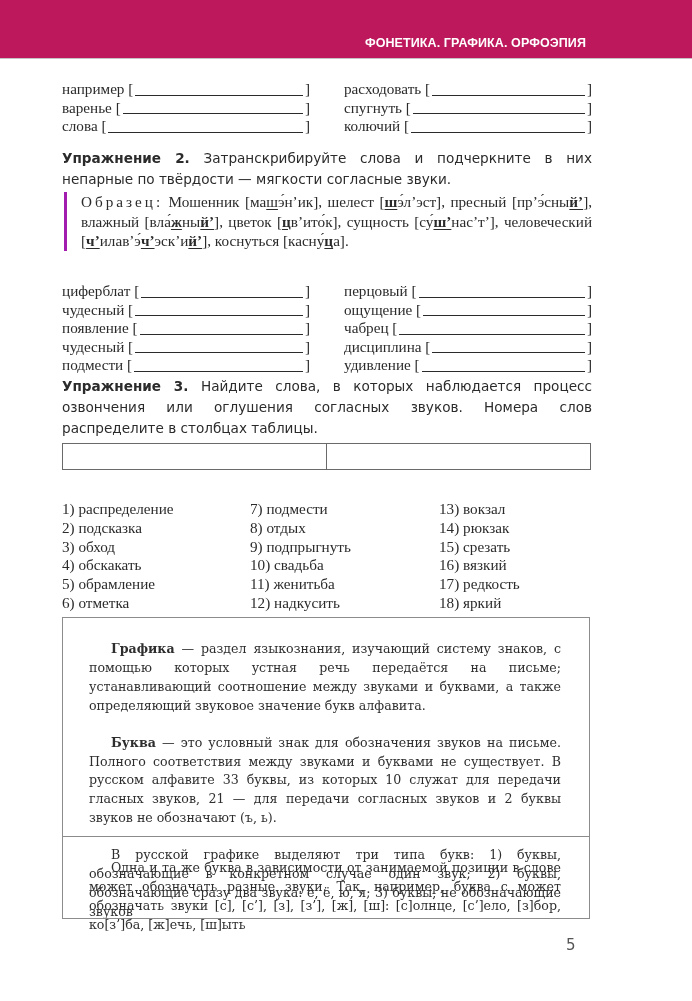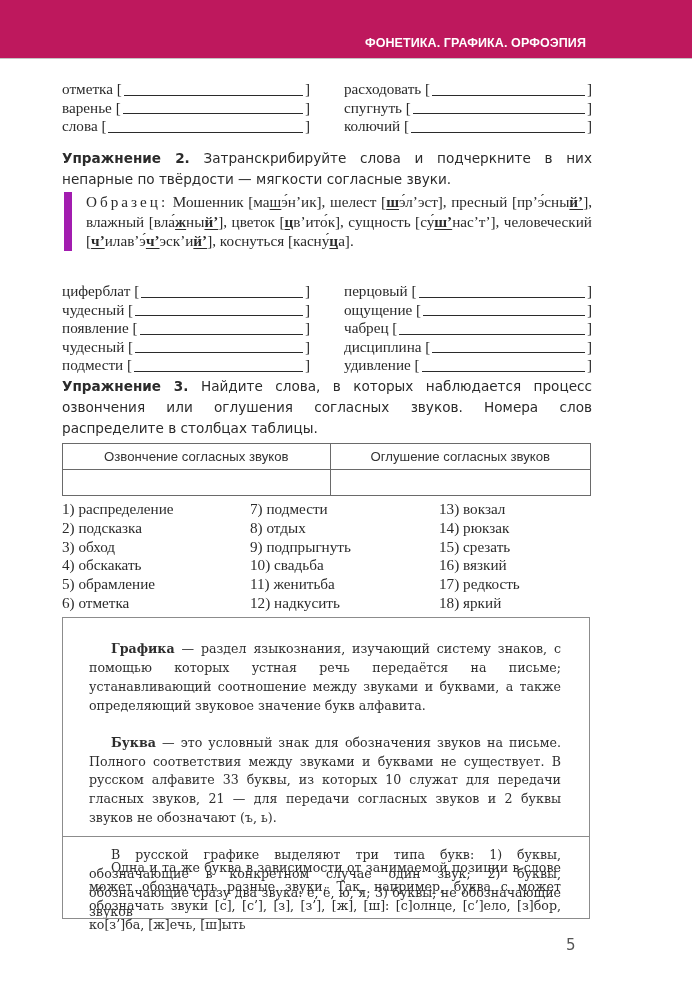--- a/index.html
+++ b/index.html
@@ -25,21 +25,21 @@
   .col.left { left: 0; width: 248px; }
   .col.right { left: 282px; width: 248px; }
   .blank {
     flex: 1; border-bottom: 1px solid #2b2b2b; margin: 0 2px; height: 13px;
     align-self: flex-end; margin-bottom: 3px;
   }
   .ex-title { position: absolute; left: 62px; width: 530px; line-height: 21px; text-align: justify; }
   .ex-title b { font-weight: bold; margin-top: 35px; }
   .sample {
     position: absolute; left: 64px; top: 192px; width: 528px;
-    border-left: 8px solid #a21caf; padding-left: 14px; box-sizing: border-box;
+    border-left: 3px solid #a21caf; padding-left: 14px; box-sizing: border-box;
     line-height: 19.6px; text-align: justify; font-size: 15.2px;
   }
   .spaced { letter-spacing: 3px; }
   .u { text-decoration: underline; text-underline-offset: 2px; }
   table.dist {
     position: absolute; left: 62px; top: 443px; width: 529px;
     border-collapse: collapse; font-family: "Liberation Sans", sans-serif; font-size: 13.2px;
   }
   table.dist td { border: 1px solid #6a6a6a; text-align: center; height: 25px; padding: 0; color: #333; }
   .words { position: absolute; left: 62px; top: 500px; width: 530px; }
@@ -61,21 +61,21 @@
 </head>
 <body>
 
 <div class="header">
   <span class="header-title">ФОНЕТИКА. ГРАФИКА. ОРФОЭПИЯ</span>
 </div>
 
 <div class="grid2 serif" style="top:80px" id="ex1">
     <div class="row">
       <div class="col left">
-        <span>отметка [</span>
+        <span>например [</span>
         <span class="blank"></span>
         <span>]</span>
       </div>
       <div class="col right">
         <span>расходовать [</span>
         <span class="blank"></span>
         <span>]</span>
       </div>
     </div>
     <div class="row">
@@ -175,24 +175,20 @@
       </div>
     </div>
   </div>
 
 <div class="ex-title sans" style="top:376px">
   <b>Упражнение 3.</b><span> Найдите слова, в которых наблюдается процесс озвончения или оглушения согласных звуков. Номера слов распределите в столбцах таблицы.</span>
 </div>
 
 <table class="dist">
   <tbody>
-      <tr>
-    <td>Озвончение согласных звуков</td>
-    <td>Оглушение согласных звуков</td>
-  </tr>
   <tr>
     <td></td>
     <td></td>
   </tr>
 </tbody>
   </table>
 
 <div class="words serif">
   <div class="wcol" style="left:0" id="wc0">
       <div class="w">1) распределение</div>

